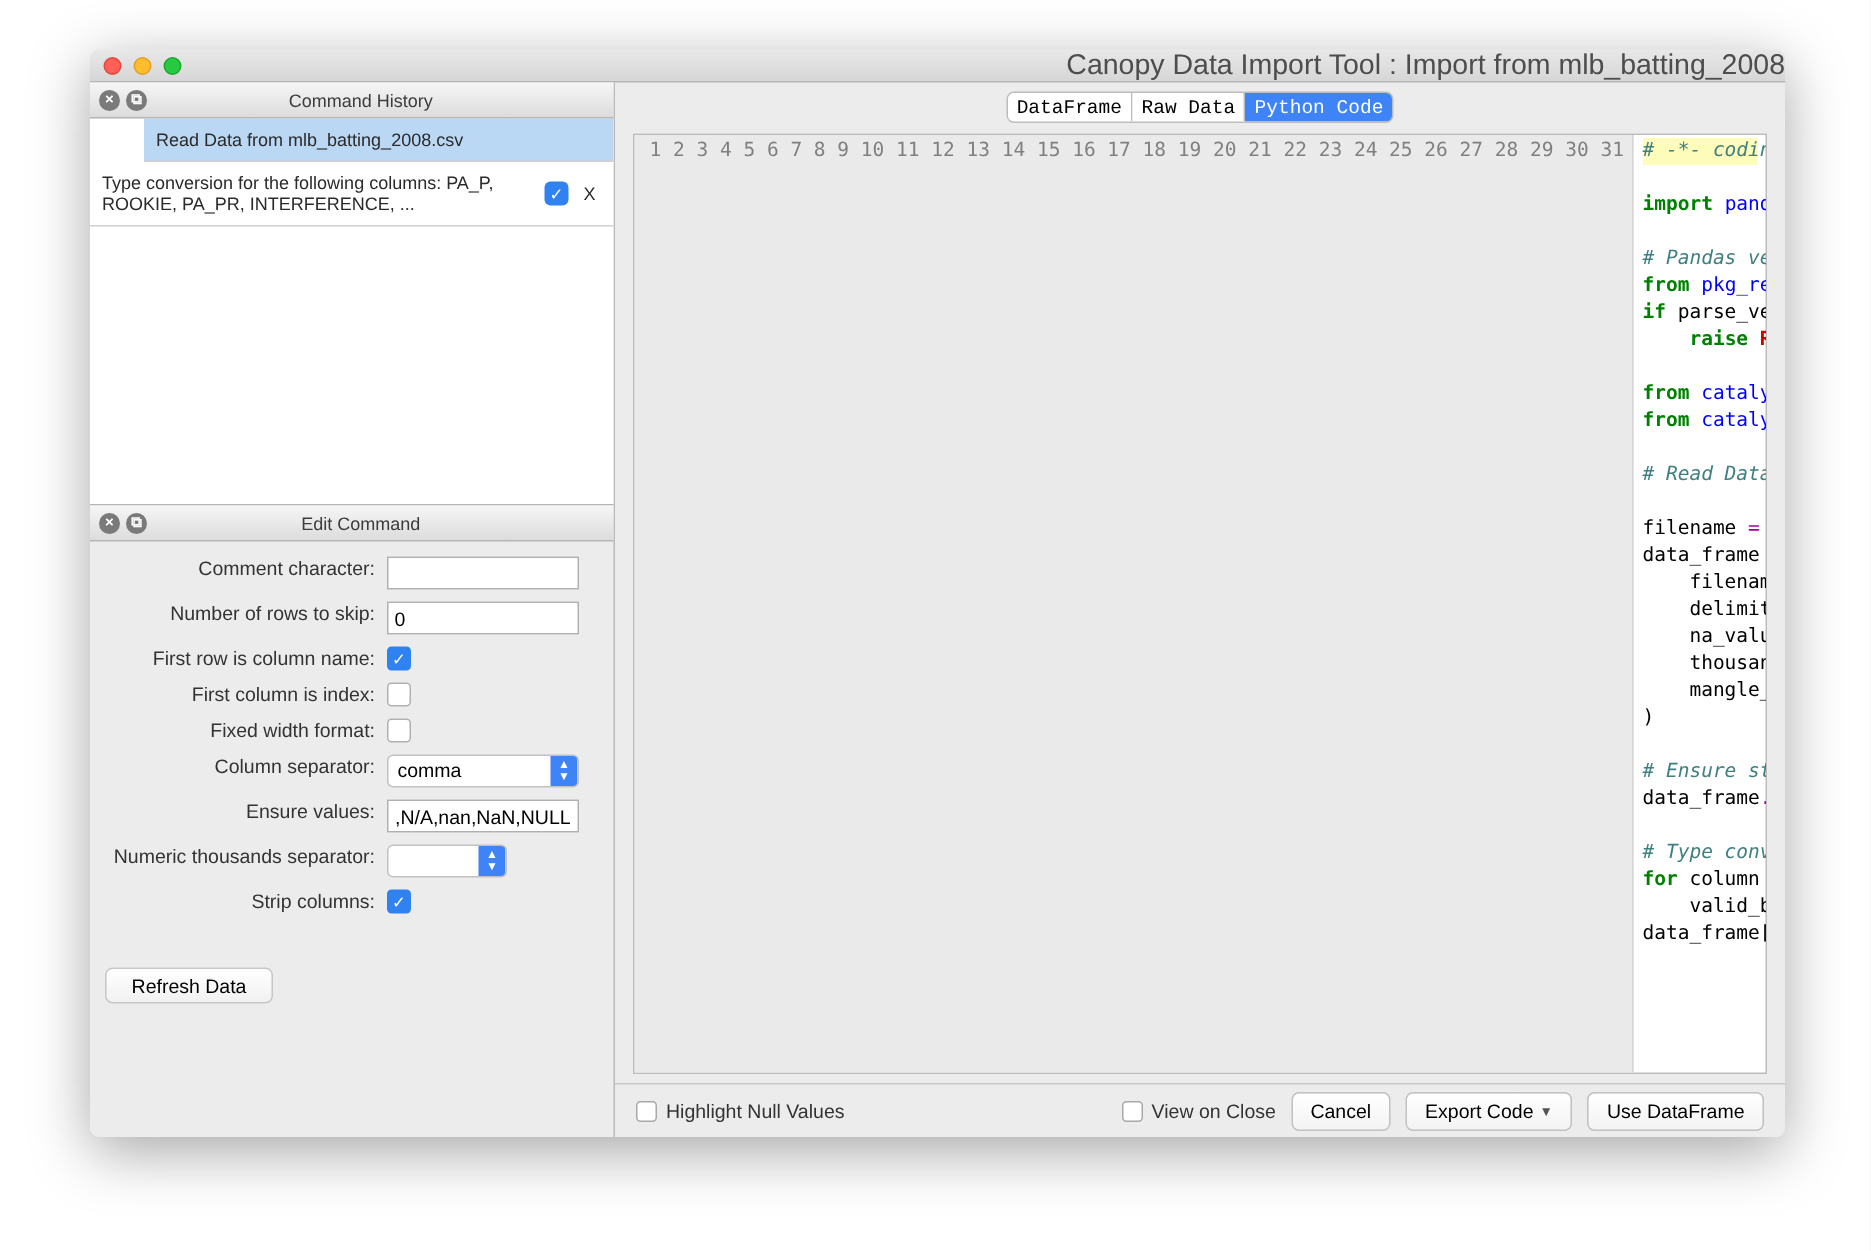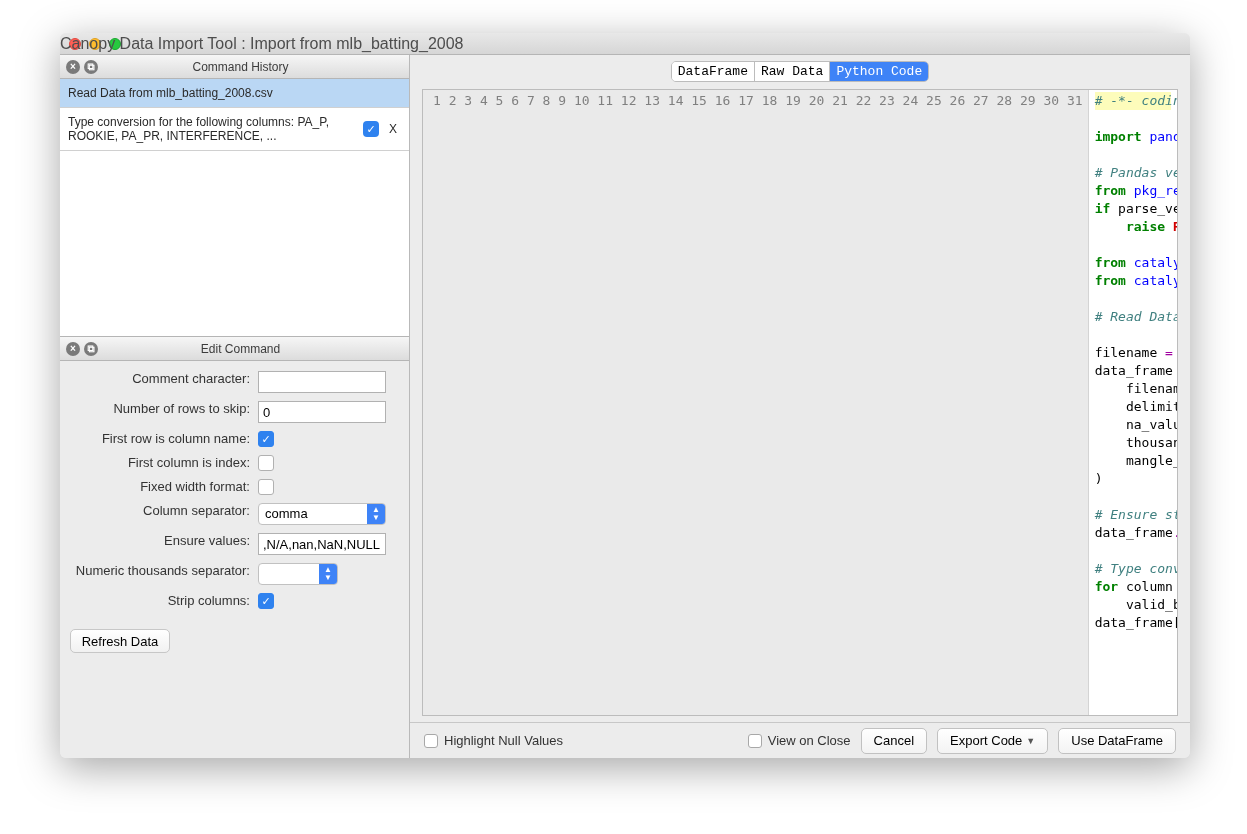--- a/index.html
+++ b/index.html
@@ -37,22 +37,22 @@
   gap: 8px;
   padding-left: 9px;
 }
 .light { width: 12px; height: 12px; border-radius: 50%; }
 .red { background: #ff5f56; border:1px solid #e1483f; }
 .yellow { background: #ffbd2e; border:1px solid #dfa023; }
 .green { background: #27c93f; border:1px solid #1ba82f; }
 .title {
   position: absolute;
   width: 100%;
-  text-align: left;
-  font-size: 16px;
+  text-align: right;
+  font-size: 19px;
   color: #4d4d4d;
   pointer-events: none;
 }
 .body {
   flex: 1;
   display: flex;
   min-height: 0;
 }
 .left-panel {
   width: 350px;
@@ -93,21 +93,21 @@
   overflow-y: auto;
 }
 .hist-item {
   border-bottom: 1px solid #d0d0d0;
   padding: 7px 8px;
   display: flex;
   align-items: center;
   gap: 6px;
   font-size: 12px;
 }
-.hist-item.sel { background: #bad7f4; }
+.hist-item.sel { background: #bad7f4; margin-left: 36px; }
 .hist-item .txt { flex: 1; color:#2a2a2a; }
 .check {
   width: 16px; height: 16px; border-radius: 4px;
   background: #2f82ef; display:flex; align-items:center; justify-content:center;
   color:#fff; font-size:11px;
 }
 .x-btn { color:#2a2a2a; font-size:12px; padding:0 4px; }
 .edit-body {
   flex: 1;
   display: flex;
@@ -143,22 +143,22 @@
 .select-wrap {
   display:flex; align-items:stretch; max-width:128px; flex:1; height:22px;
   border:1px solid #c1c1c1; border-radius:4px; overflow:hidden; background:#fff;
 }
 .select-wrap span { flex:1; padding:2px 6px; font-size:13px;}
 .select-wrap .arrows {
   width:18px; background:#3e83f7; display:flex; flex-direction:column; align-items:center; justify-content:center;
   color:#fff; font-size:8px; line-height:8px;
 }
 .refresh-btn {
-  margin-top: 12px;
-  width: 100px;
+  margin-top: 28px;
+  width: 112px;
   height: 24px;
   border: 1px solid #c7c7c7;
   border-radius: 5px;
   background: linear-gradient(#fff,#f1f1f1);
   font-size: 13px;
 }
 .right-panel {
   flex: 1;
   display: flex;
   flex-direction: column;

